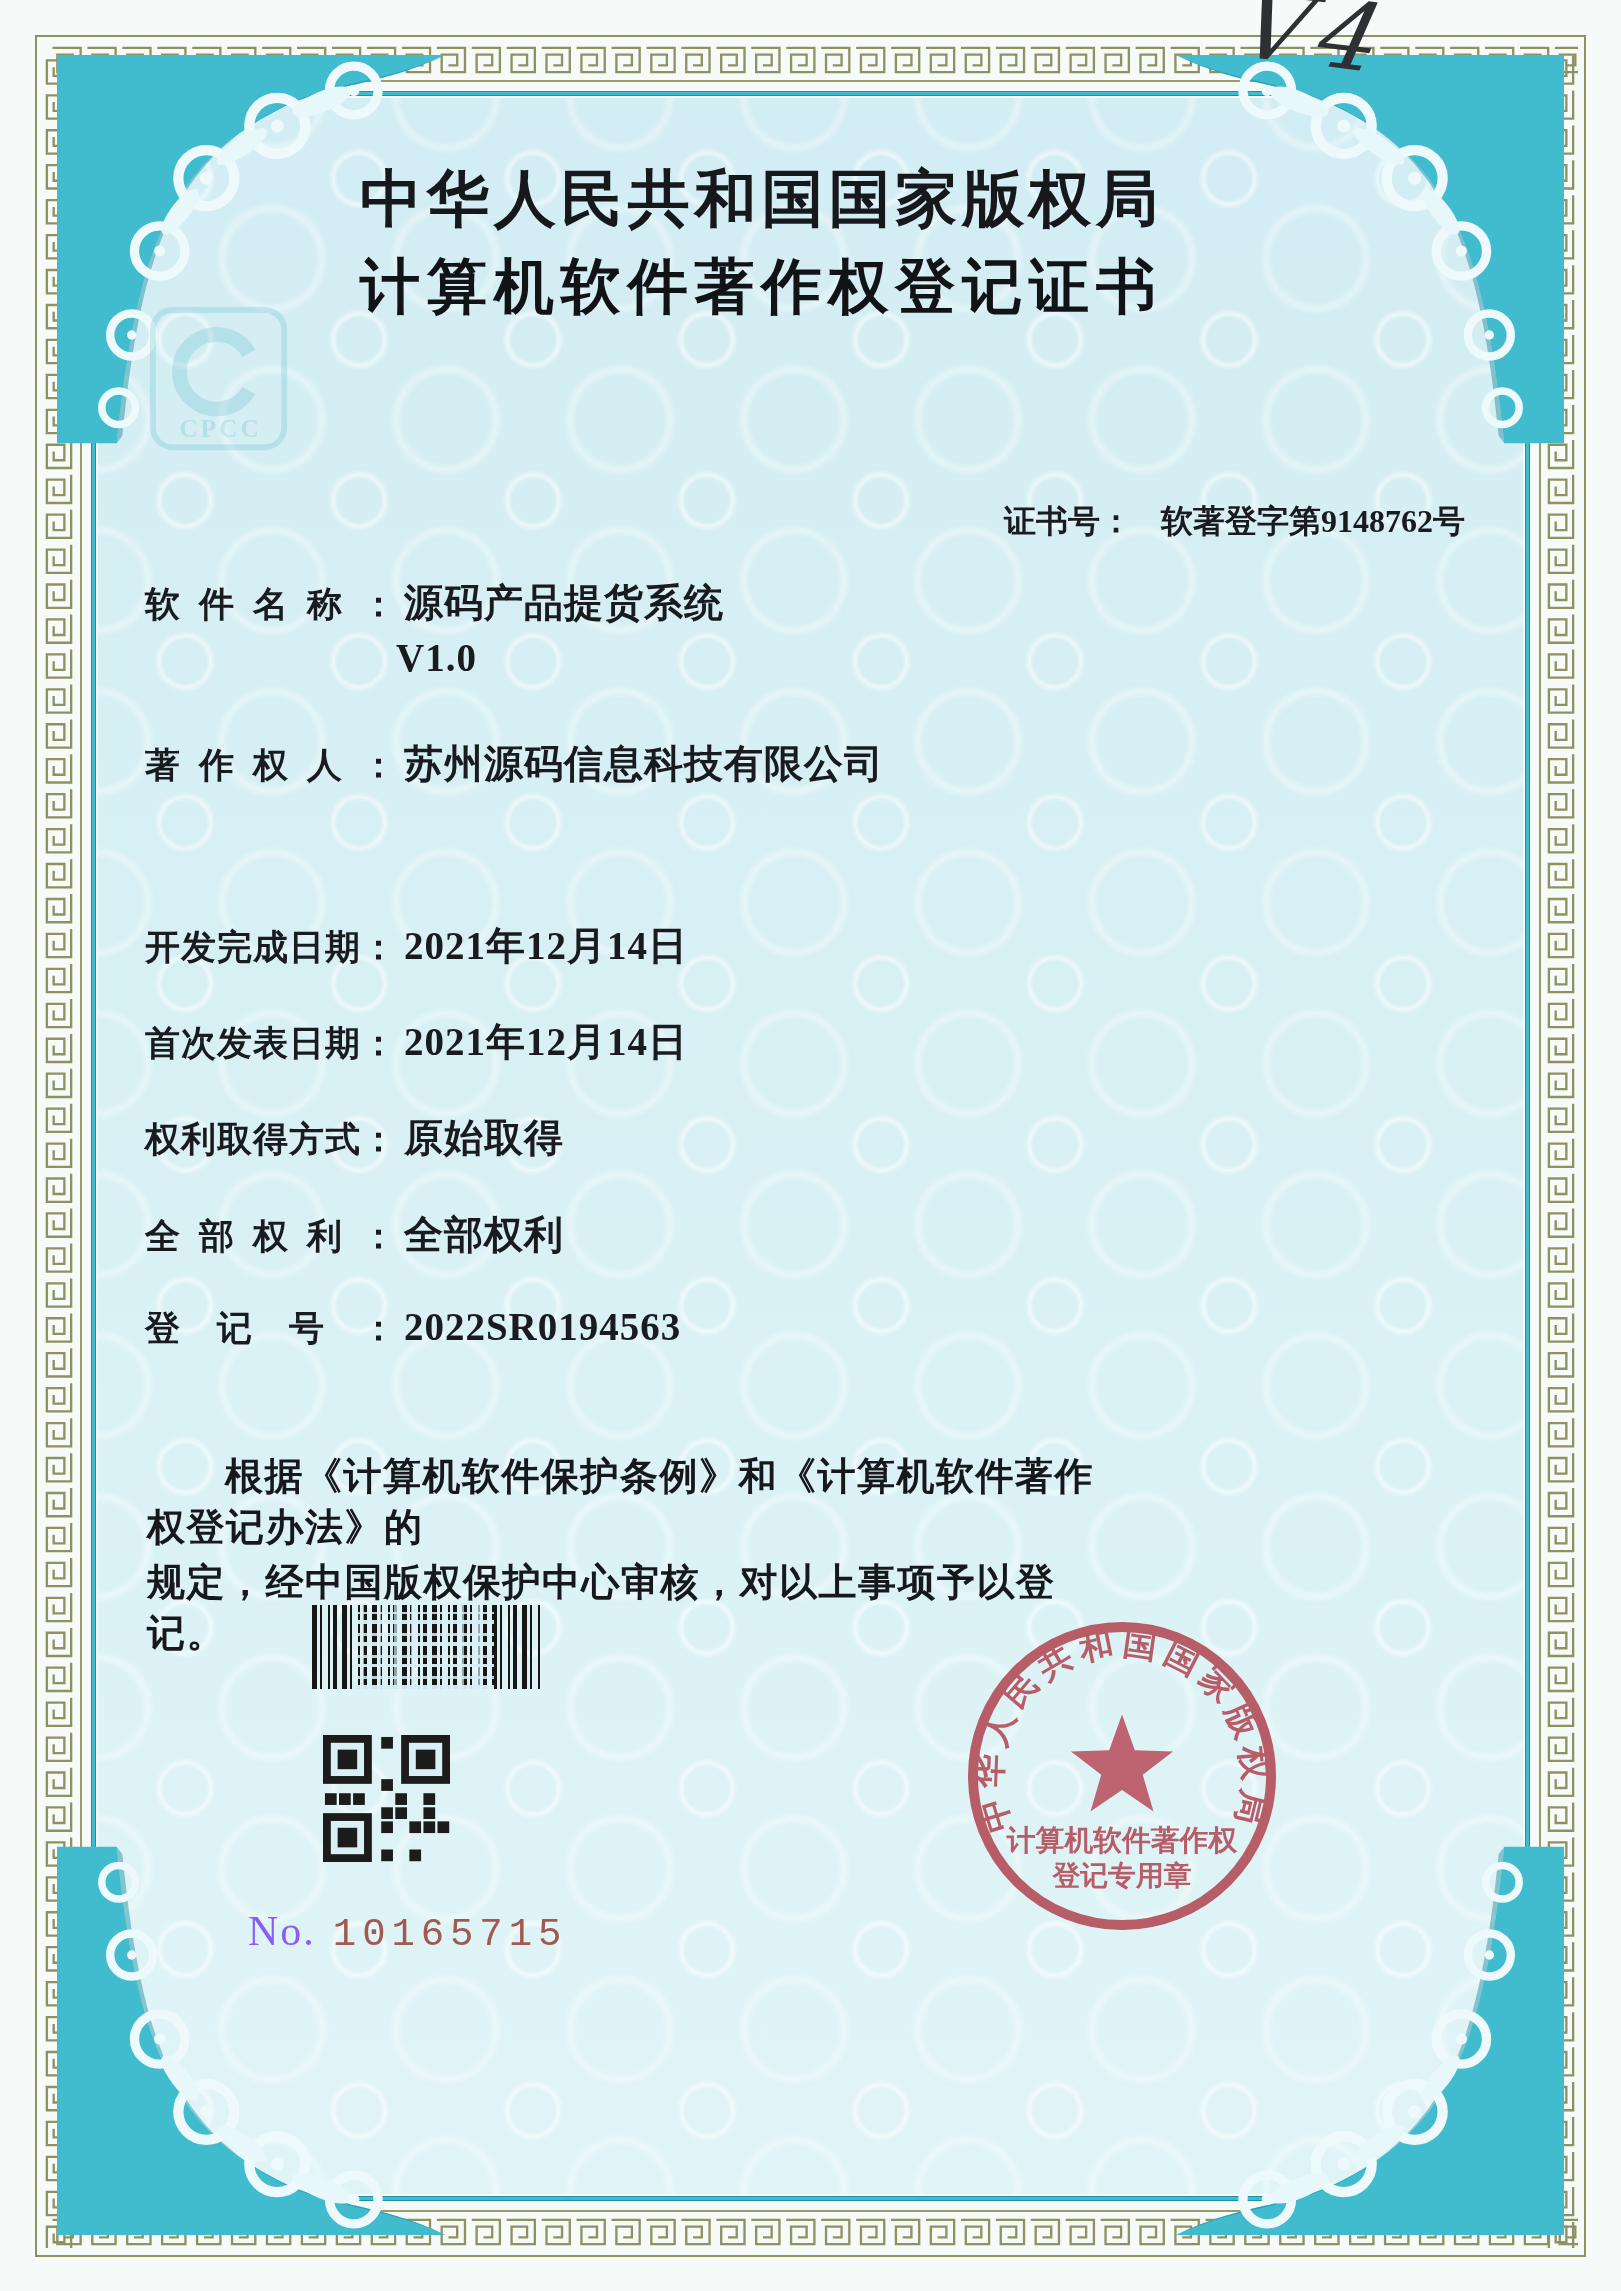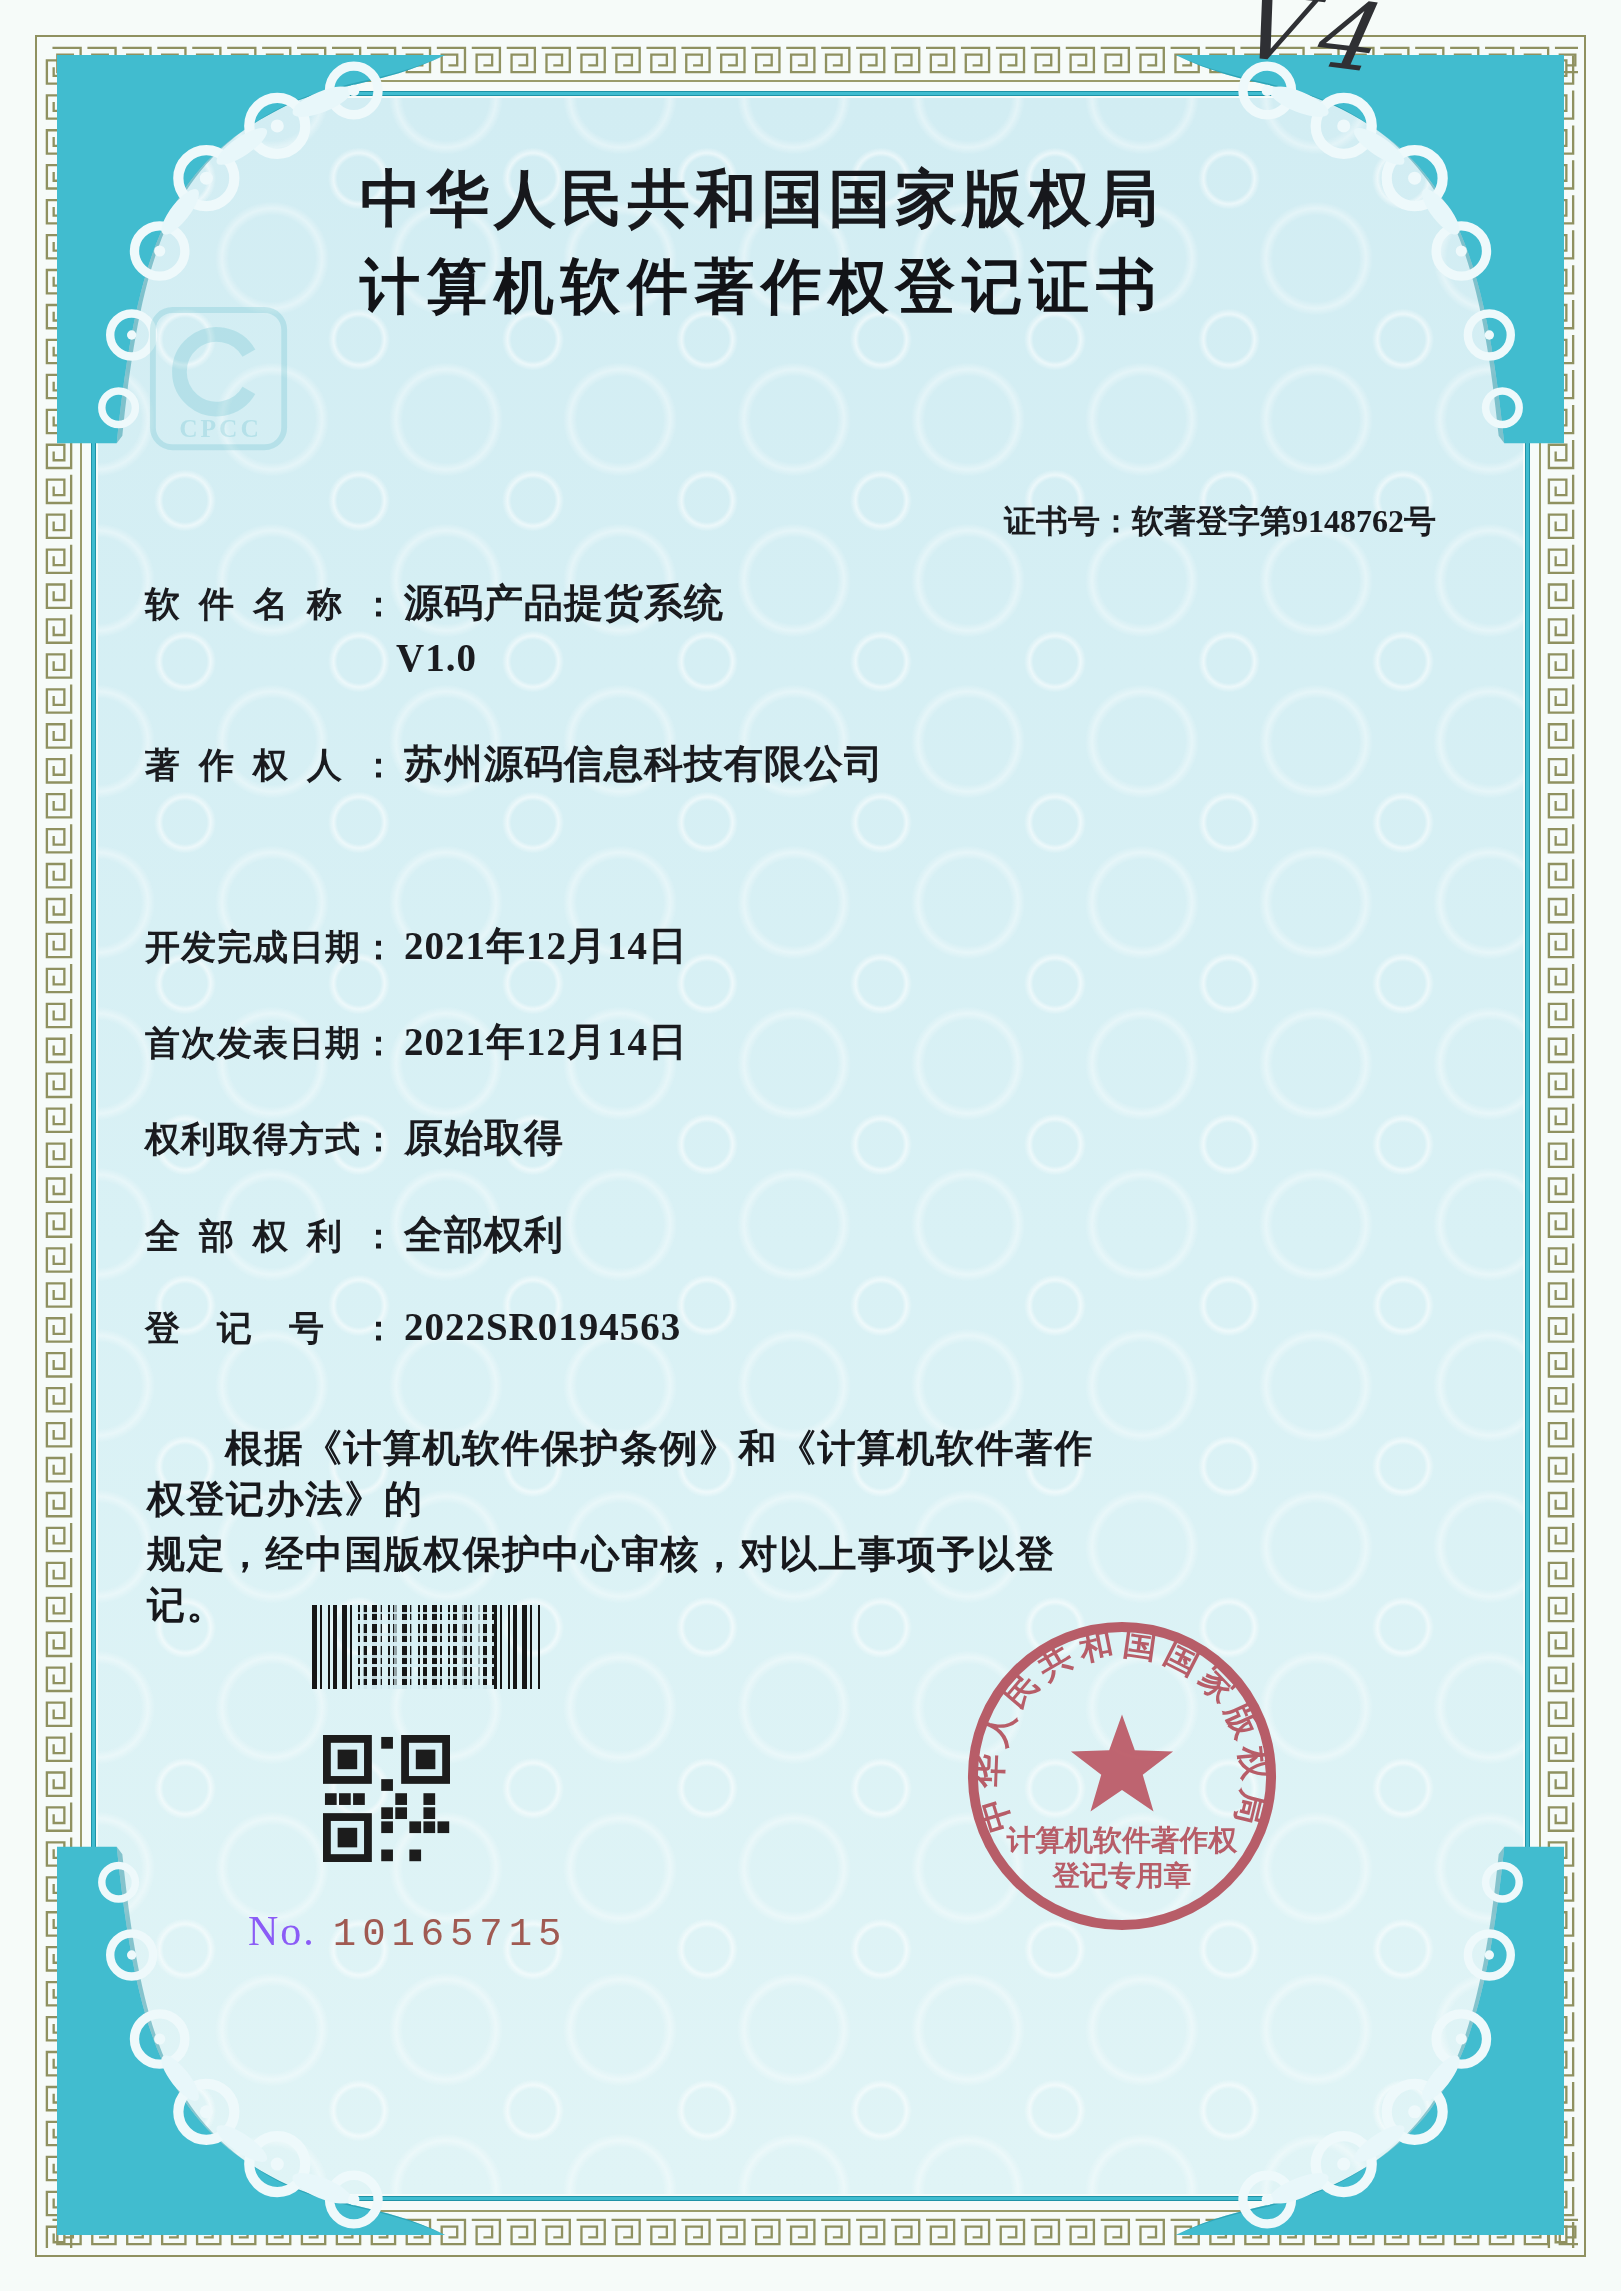--- a/index.html
+++ b/index.html
@@ -40,30 +40,30 @@
     font-family:"DejaVu Serif",serif;font-style:italic;font-weight:400;
     font-size:94px;color:#2f3034;letter-spacing:9.8px;
     transform:rotate(7deg) skewX(-6deg);line-height:1;
   }
   
   .authority{position:absolute;left:78px;right:176px;top:157px;text-align:center;
     font-size:62px;font-weight:700;letter-spacing:4.9px;color:#17181c;}
   .cert-title{position:absolute;left:59px;right:157px;top:247px;text-align:center;
     font-size:60px;font-weight:800;letter-spacing:6.9px;color:#121317;}
   .certno{position:absolute;left:1004px;top:500px;font-size:32px;font-weight:700;white-space:nowrap;}
-  .certno .val{}
+  .certno .val{margin-left:29px;}
   
   .frow{position:absolute;left:145px;white-space:nowrap;}
   .frow .lab{display:inline-block;width:251px;font-size:35px;font-weight:700;
     text-align:justify;text-align-last:justify;vertical-align:baseline;}
   .frow .val{font-size:39px;font-weight:700;margin-left:3.9px;letter-spacing:1px;}
   .val2{position:absolute;left:396px;font-size:39px;font-weight:700;letter-spacing:1px;}
   
   .st{position:absolute;left:147px;width:980px;font-size:38px;font-weight:600;
-    letter-spacing:1.5px;color:#17181c;}
+    letter-spacing:1.5px;color:#17181c;margin-top:28px;}
   .st1{top:1423px;text-indent:78px;}
   .st2{top:1529px;}
   
   .barcode{position:absolute;left:312px;top:1605px;width:229px;height:84px;
     background:repeating-linear-gradient(90deg,
       #161616 0 4.9px,rgba(0,0,0,0) 4.9px 7.8px,
       #161616 7.8px 9.8px,rgba(0,0,0,0) 9.8px 15.7px,
       #161616 15.7px 17.6px,rgba(0,0,0,0) 17.6px 20.6px,
       #161616 20.6px 25.5px,rgba(0,0,0,0) 25.5px 30px);}
   .barcode .noise{position:absolute;left:43px;right:47px;top:0;bottom:0;

